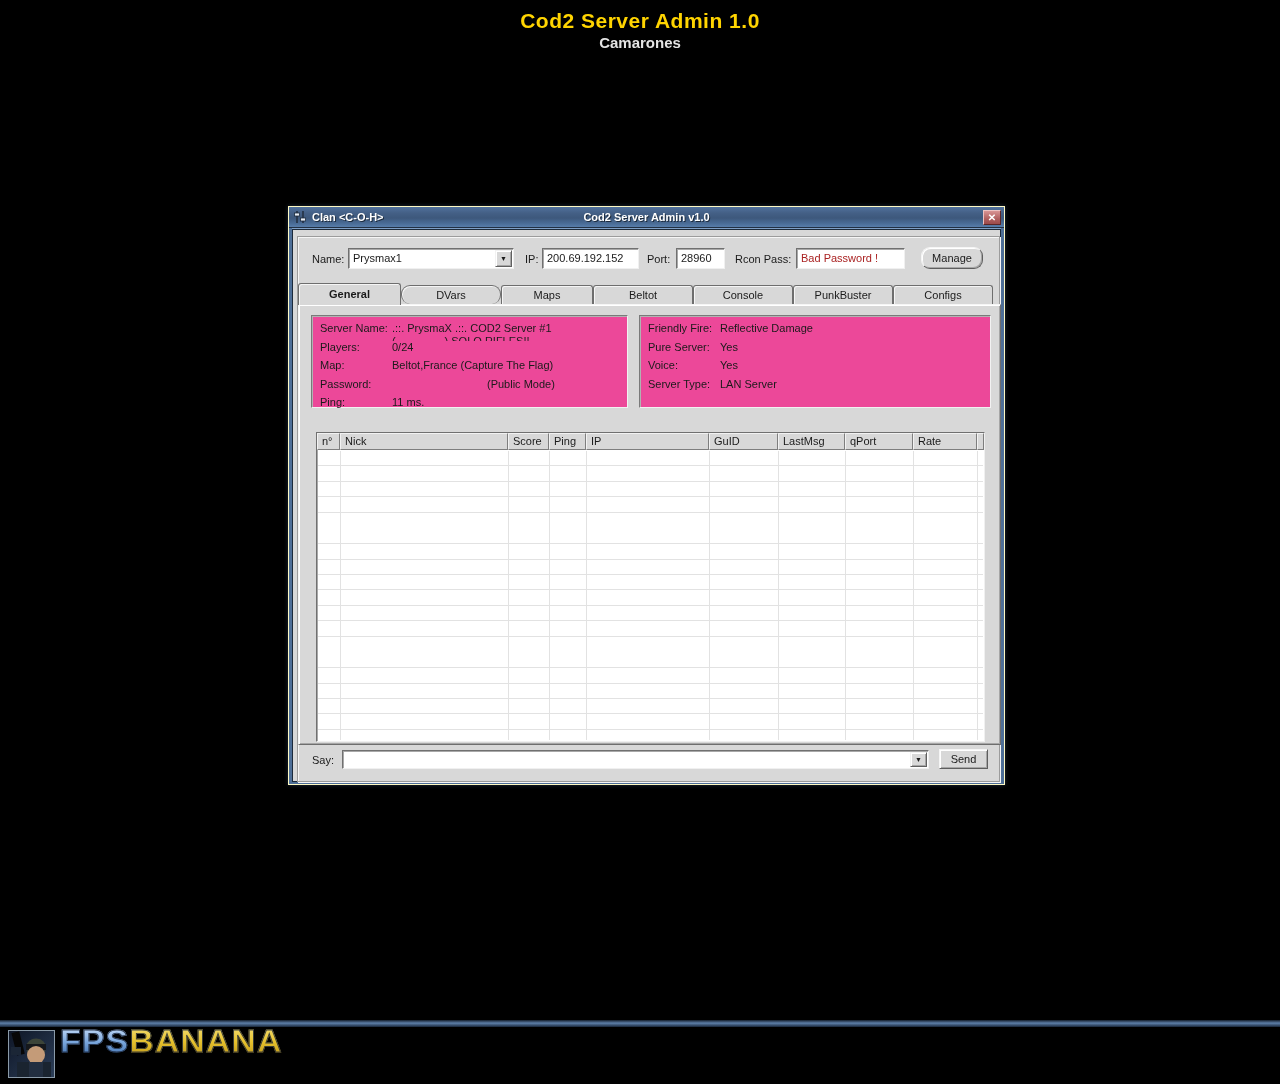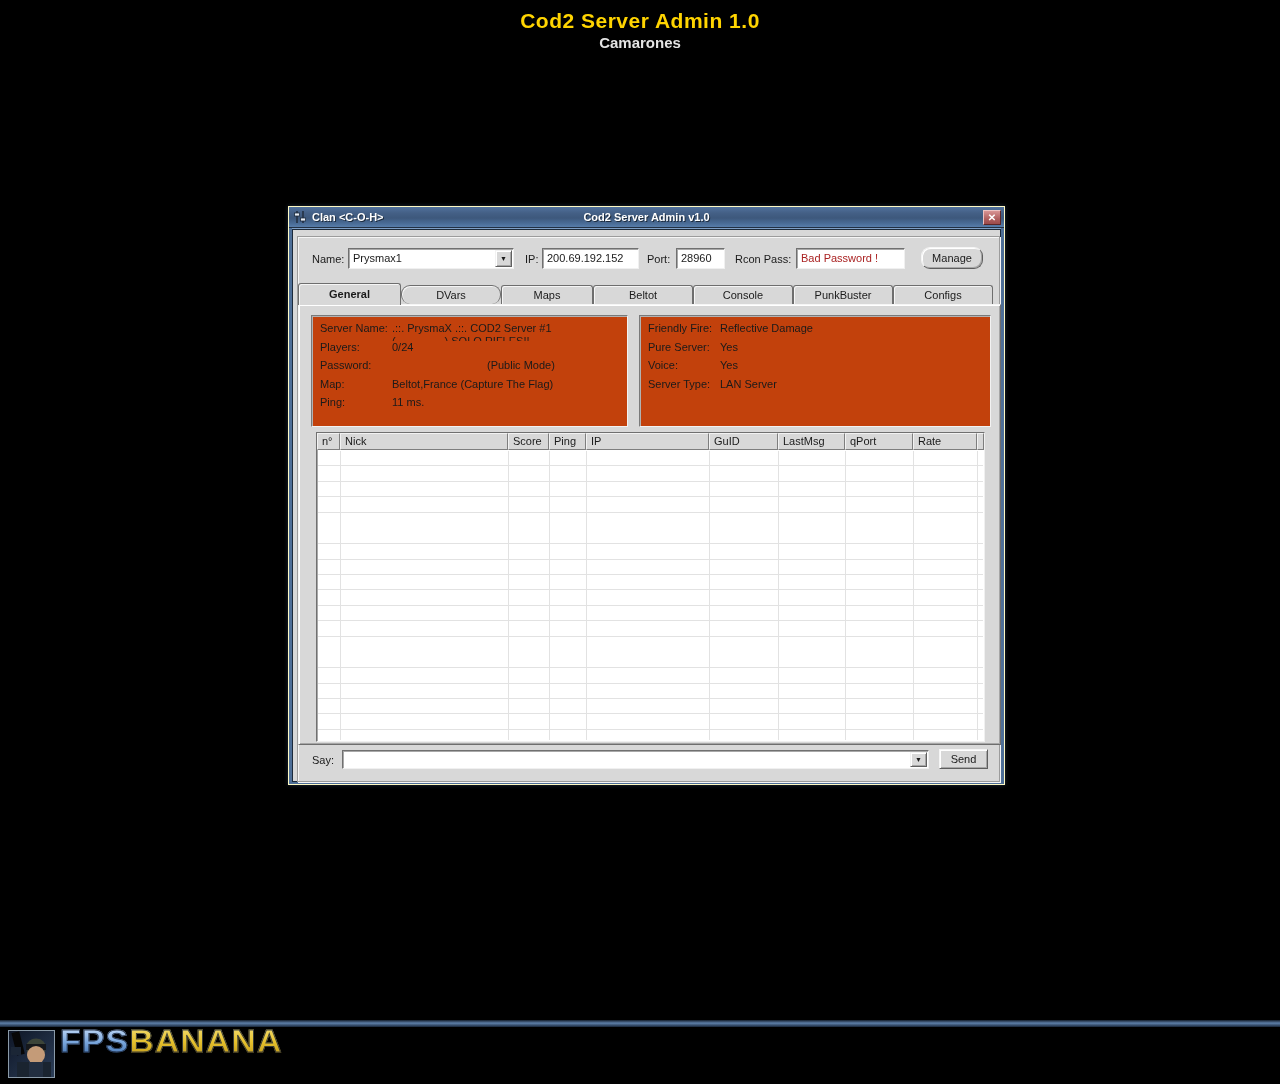--- a/index.html
+++ b/index.html
@@ -49,21 +49,21 @@
   .tab{height:19px;background:#d8d8d8;border:1px solid #6e6e6e;border-bottom:none;
       border-top-left-radius:3px;border-top-right-radius:3px;
       box-shadow:inset 1px 1px 0 #f5f5f5;box-sizing:border-box;
       font-size:11px;color:#1a1a1a;text-align:center;padding-top:3px;}
   .tab.active{height:22px;margin-bottom:-1px;font-weight:bold;z-index:3;position:relative;padding-top:4px;}
   .tabpage{position:absolute;left:0;top:67px;width:703px;height:441px;background:#d8d8d8;
       border:1px solid;border-color:#f5f5f5 #6e6e6e #6e6e6e #f5f5f5;
       box-shadow:inset 1px 1px 0 #fff,inset -1px -1px 0 #a6a6a6;box-sizing:border-box;}
 
   
-  .info-panel{position:absolute;top:10px;height:112px;background:#c2410c;
+  .info-panel{position:absolute;top:10px;height:93px;background:#ec4899;
       border:1px solid;border-color:#7a7a7a #f2f2f2 #f2f2f2 #7a7a7a;
       box-shadow:inset 1px 1px 0 #b2b2b2;box-sizing:border-box;padding-top:6px;}
   .info-row{position:relative;height:18.6px;padding-left:80px;font-size:11px;color:#1a1a1a;}
   .info-row .il{position:absolute;left:8px;top:0;}
   .info-row .iv{display:block;white-space:pre;}
   .row-clip{height:18.6px;overflow:hidden;line-height:12.5px;}
   .row-clip .iv2{display:block;white-space:pre;}
   .note{position:absolute;left:175px;top:0;}
 
   
@@ -151,27 +151,27 @@
           <div class="info-row row-clip">
             <span class="il">Server Name:</span>
             <span class="iv">.::. PrysmaX .::. COD2 Server #1</span>
             <span class="iv2">(                ) SOLO RIFLES!!</span>
           </div>
           <div class="info-row">
             <span class="il">Players:</span>
             <span class="iv">0/24</span>
           </div>
           <div class="info-row">
+            <span class="il">Map:</span>
+            <span class="iv">Beltot,France (Capture The Flag)</span>
+          </div>
+          <div class="info-row">
             <span class="il">Password:</span>
             <span class="iv"></span>
             <span class="note">(Public Mode)</span>
-          </div>
-          <div class="info-row">
-            <span class="il">Map:</span>
-            <span class="iv">Beltot,France (Capture The Flag)</span>
           </div>
           <div class="info-row">
             <span class="il">Ping:</span>
             <span class="iv">11 ms.</span>
           </div>
         </div>
 
         <div class="info-panel" style="left:340px;width:352px;">
           <div class="info-row">
             <span class="il">Friendly Fire:</span>

